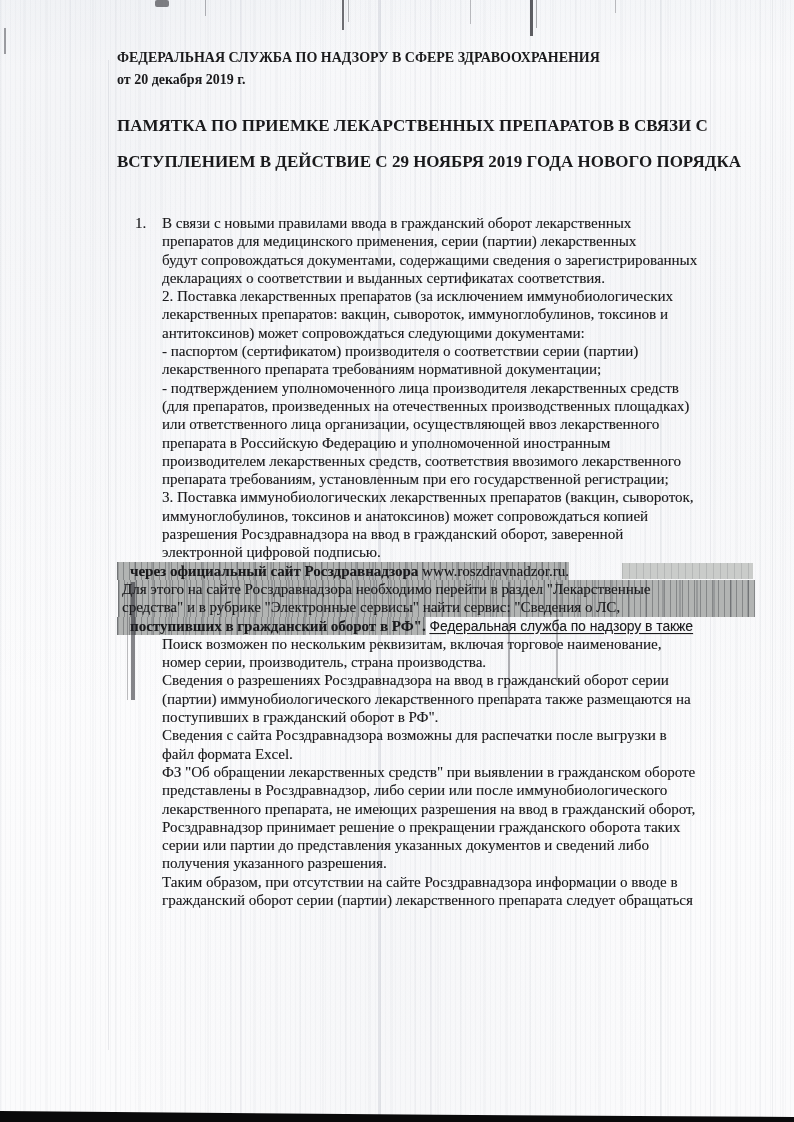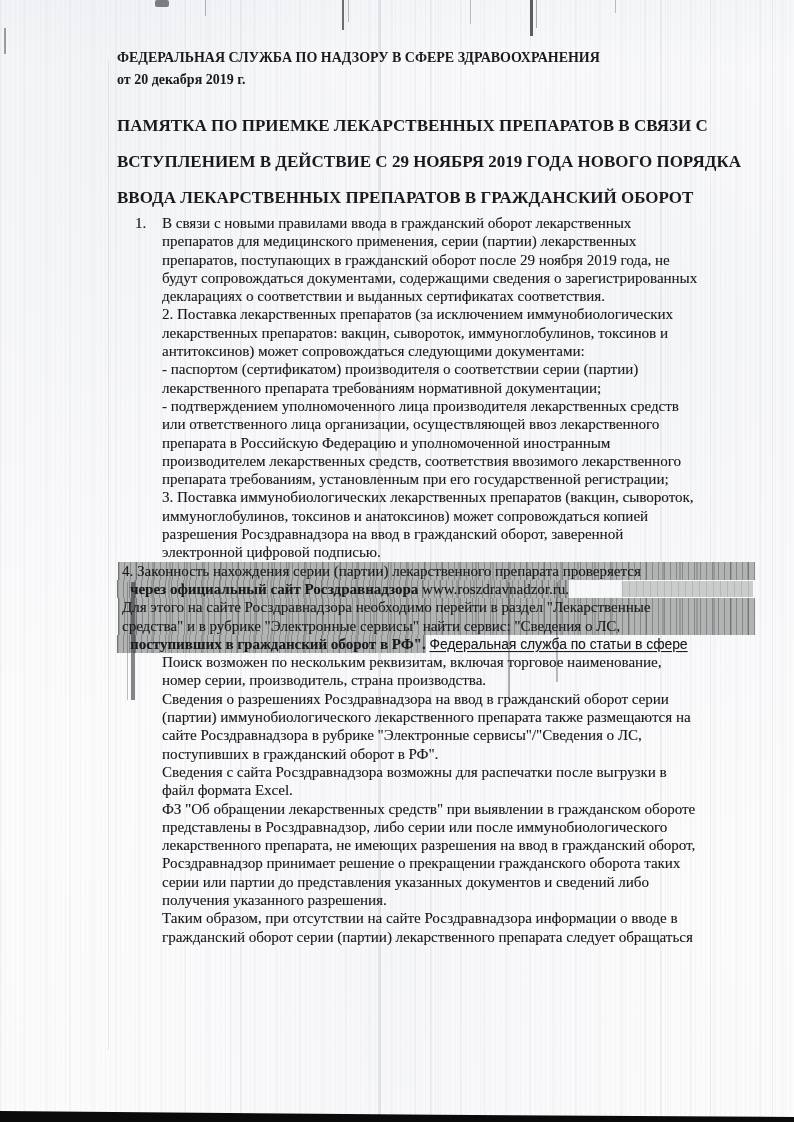--- a/index.html
+++ b/index.html
@@ -88,53 +88,50 @@
   <div class="streak" style="left:556px;top:582px;width:2px;height:100px;background:rgba(35,35,42,.3);z-index:2;"></div>
 
   <div class="hdr">
     <div>ФЕДЕРАЛЬНАЯ СЛУЖБА ПО НАДЗОРУ В СФЕРЕ ЗДРАВООХРАНЕНИЯ</div>
     <div>от 20 декабря 2019 г.</div>
   </div>
 
   <div class="titles">
     <div>ПАМЯТКА ПО ПРИЕМКЕ ЛЕКАРСТВЕННЫХ ПРЕПАРАТОВ В СВЯЗИ С</div>
     <div>ВСТУПЛЕНИЕМ В ДЕЙСТВИЕ С 29 НОЯБРЯ 2019 ГОДА НОВОГО ПОРЯДКА</div>
-    <div>ВВОДА ЛЕКАРСТВЕННЫХ ПРЕПАРАТОВ В ГРАЖДАНСКИЙ ОБОРОТ</div>
   </div>
 
   <div class="docbody">
       <div class="line"><span class="marker">1.</span><span class="seg plain">В связи с новыми правилами ввода в гражданский оборот лекарственных</span></div>
       <div class="line"><span class="seg plain">препаратов для медицинского применения, серии (партии) лекарственных</span></div>
-      <div class="line"><span class="seg plain">препаратов, поступающих в гражданский оборот после 29 ноября 2019 года, не</span></div>
       <div class="line"><span class="seg plain">будут сопровождаться документами, содержащими сведения о зарегистрированных</span></div>
       <div class="line"><span class="seg plain">декларациях о соответствии и выданных сертификатах соответствия.</span></div>
       <div class="line"><span class="seg plain">2. Поставка лекарственных препаратов (за исключением иммунобиологических</span></div>
       <div class="line"><span class="seg plain">лекарственных препаратов: вакцин, сывороток, иммуноглобулинов, токсинов и</span></div>
       <div class="line"><span class="seg plain">антитоксинов) может сопровождаться следующими документами:</span></div>
       <div class="line"><span class="seg plain">- паспортом (сертификатом) производителя о соответствии серии (партии)</span></div>
       <div class="line"><span class="seg plain">лекарственного препарата требованиям нормативной документации;</span></div>
       <div class="line"><span class="seg plain">- подтверждением уполномоченного лица производителя лекарственных средств</span></div>
+      <div class="line"><span class="seg plain">(для препаратов, произведенных на отечественных производственных площадках)</span></div>
       <div class="line"><span class="seg plain">или ответственного лица организации, осуществляющей ввоз лекарственного</span></div>
       <div class="line"><span class="seg plain">препарата в Российскую Федерацию и уполномоченной иностранным</span></div>
       <div class="line"><span class="seg plain">производителем лекарственных средств, соответствия ввозимого лекарственного</span></div>
       <div class="line"><span class="seg plain">препарата требованиям, установленным при его государственной регистрации;</span></div>
       <div class="line"><span class="seg plain">3. Поставка иммунобиологических лекарственных препаратов (вакцин, сывороток,</span></div>
       <div class="line"><span class="seg plain">иммуноглобулинов, токсинов и анатоксинов) может сопровождаться копией</span></div>
       <div class="line"><span class="seg plain">разрешения Росздравнадзора на ввод в гражданский оборот, заверенной</span></div>
       <div class="line"><span class="seg plain">электронной цифровой подписью.</span></div>
-      <div class="line wide band-full"><span class="seg plain">4. Законность нахождения серии (партии) лекарственного препарата проверяется</span></div>
       <div class="line wide band-tail"><span class="seg hl">через официальный сайт Росздравнадзора </span><span class="seg hl-url">www.roszdravnadzor.ru</span><span class="seg hl">.</span></div>
       <div class="line wide band-full"><span class="seg plain">Для этого на сайте Росздравнадзора необходимо перейти в раздел "Лекарственные</span></div>
       <div class="line wide band-full"><span class="seg plain">средства" и в рубрике "Электронные сервисы" найти сервис: "Сведения о ЛС,</span></div>
-      <div class="line wide"><span class="seg hl">поступивших в гражданский оборот в РФ".</span><span class="seg plain"> </span><span class="seg link">Федеральная служба по статьи в сфере</span></div>
+      <div class="line wide"><span class="seg hl">поступивших в гражданский оборот в РФ".</span><span class="seg plain"> </span><span class="seg link">Федеральная служба по надзору в также</span></div>
       <div class="line"><span class="seg plain">Поиск возможен по нескольким реквизитам, включая торговое наименование,</span></div>
       <div class="line"><span class="seg plain">номер серии, производитель, страна производства.</span></div>
       <div class="line"><span class="seg plain">Сведения о разрешениях Росздравнадзора на ввод в гражданский оборот серии</span></div>
       <div class="line"><span class="seg plain">(партии) иммунобиологического лекарственного препарата также размещаются на</span></div>
-      <div class="line"><span class="seg plain">сайте Росздравнадзора в рубрике "Электронные сервисы"/"Сведения о ЛС,</span></div>
       <div class="line"><span class="seg plain">поступивших в гражданский оборот в РФ".</span></div>
       <div class="line"><span class="seg plain">Сведения с сайта Росздравнадзора возможны для распечатки после выгрузки в</span></div>
       <div class="line"><span class="seg plain">файл формата Excel.</span></div>
       <div class="line"><span class="seg plain">ФЗ "Об обращении лекарственных средств" при выявлении в гражданском обороте</span></div>
       <div class="line"><span class="seg plain">представлены в Росздравнадзор, либо серии или после иммунобиологического</span></div>
       <div class="line"><span class="seg plain">лекарственного препарата, не имеющих разрешения на ввод в гражданский оборот,</span></div>
       <div class="line"><span class="seg plain">Росздравнадзор принимает решение о прекращении гражданского оборота таких</span></div>
       <div class="line"><span class="seg plain">серии или партии до представления указанных документов и сведений либо</span></div>
       <div class="line"><span class="seg plain">получения указанного разрешения.</span></div>
       <div class="line"><span class="seg plain">Таким образом, при отсутствии на сайте Росздравнадзора информации о вводе в</span></div>

